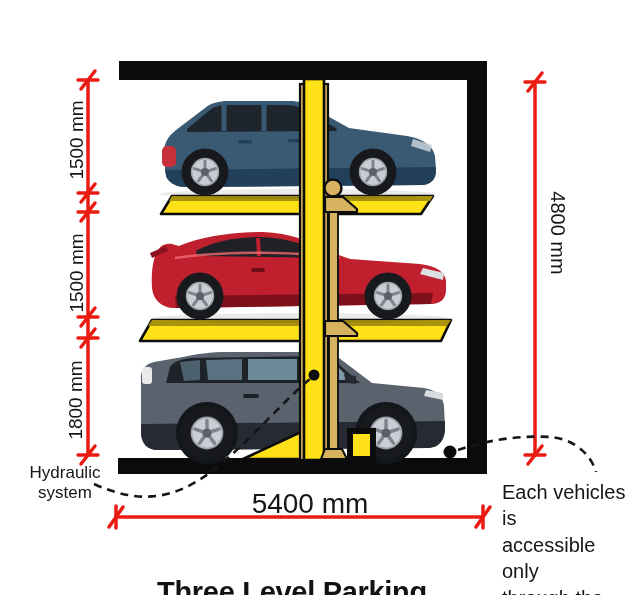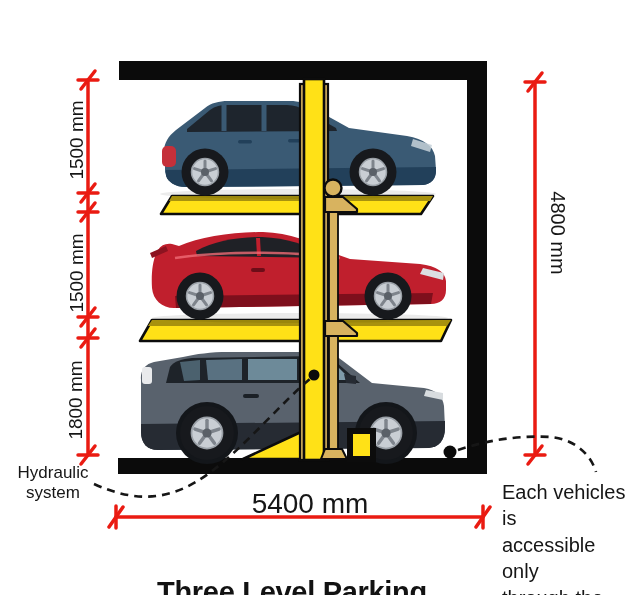--- a/index.html
+++ b/index.html
@@ -6,21 +6,21 @@
   .stage{
     position:relative;width:636px;height:595px;background:#ffffff;
     overflow:hidden;font-family:"Liberation Sans",sans-serif;color:#151515;
   }
   .stage svg{position:absolute;left:0;top:0;}
   .label{position:absolute;white-space:nowrap;color:#161616;}
   .rot-left{transform:translate(-50%,-50%) rotate(-90deg);font-size:19px;}
   .rot-right{transform:translate(-50%,-50%) rotate(90deg);font-size:20px;}
   .dim-width{transform:translate(-50%,-50%);font-size:28px;}
   .note{position:absolute;color:#161616;white-space:pre-line;}
-  .note-hydraulic{left:6px;top:463px;width:94px;text-align:center;font-size:17px;line-height:1.18;}
+  .note-hydraulic{left:18px;top:463px;width:94px;text-align:center;font-size:17px;line-height:1.18;}
   .note-access{left:502px;top:479px;width:134px;text-align:left;font-size:20px;line-height:1.32;}
   .title{
     position:absolute;left:92px;top:576px;width:400px;text-align:center;
     font-size:29px;font-weight:700;color:#121212;letter-spacing:-0.3px;
   }
 </style>
 </head>
 <body>
 
 <div class="stage">

